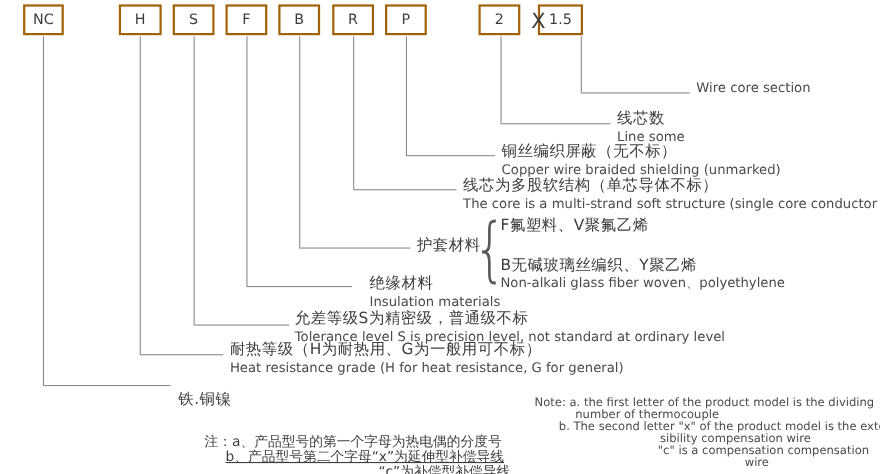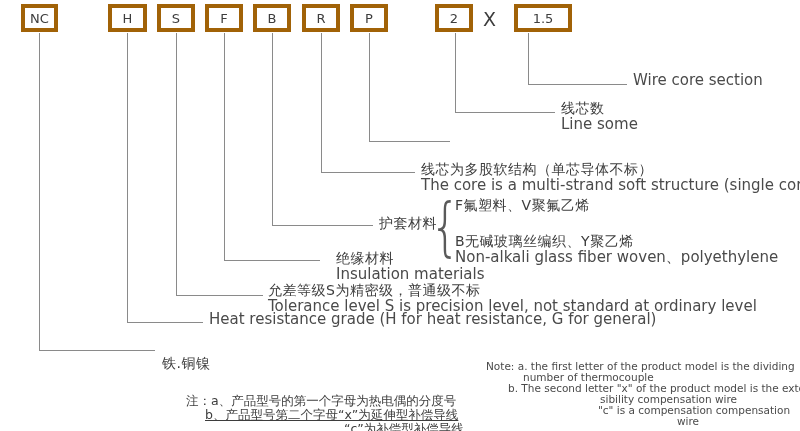--- a/index.html
+++ b/index.html
@@ -9,40 +9,40 @@
     height: 431px;
     background: #ffffff;
     font-family: "DejaVu Sans", sans-serif;
     color: #3d3d3d;
     overflow: hidden;
   }
   .box {
     position: absolute;
     top: 4px;
     height: 28px;
-    border: 4px solid #a16207;
+    border: 2px solid #a16207;
     display: flex;
     align-items: center;
     justify-content: center;
     font-size: 13px;
     color: #3d3d3d;
     box-sizing: border-box;
     background: #fff;
   }
   .mult {
     position: absolute;
     font-size: 19px;
     color: #3d3d3d;
     line-height: 1;
   }
   .vline { position: absolute; width: 1px; background: #8a8a8a; }
   .hline { position: absolute; height: 1px; background: #8a8a8a; }
   .lbl { position: absolute; white-space: nowrap; }
   .cn { font-size: 14px; line-height: 15px; color: #3d3d3d; letter-spacing: 0.5px; }
-  .en { font-size: 15px; line-height: 11px; margin-top: 3px; color: #4a4a4a; }
+  .en { font-size: 12px; line-height: 11px; margin-top: 3px; color: #4a4a4a; }
   .brace {
     position: absolute;
     font-size: 64px;
     line-height: 60px;
     font-weight: 200;
     color: #5a5a5a;
     transform: scaleX(0.75);
     transform-origin: left center;
   }
   .note-cn { position: absolute; font-size: 12.5px; line-height: 14px; white-space: nowrap; color: #3d3d3d; margin-top: 32px; }
@@ -54,21 +54,21 @@
 <div id="canvas">
 
   <div class="box" style="left:21px; width:37px;">NC</div>
   <div class="box" style="left:108px; width:39px;">H</div>
   <div class="box" style="left:157px; width:38px;">S</div>
   <div class="box" style="left:205px; width:38px;">F</div>
   <div class="box" style="left:253px; width:38px;">B</div>
   <div class="box" style="left:302px; width:38px;">R</div>
   <div class="box" style="left:350px; width:38px;">P</div>
   <div class="box" style="left:435px; width:38px;">2</div>
-  <div class="box" style="left:514px; width:58px;">1.5</div>
+  <div class="box" style="left:489px; width:41px;">1.5</div>
   <span class="mult" style="left:483px; top:10px;">X</span>
 
   <div class="vline" style="left:528px; top:33px; height:51px;"></div>
   <div class="hline" style="left:528px; top:84px; width:99px;"></div>
 
   <div class="vline" style="left:455px; top:33px; height:79px;"></div>
   <div class="hline" style="left:455px; top:112px; width:100px;"></div>
 
   <div class="vline" style="left:369px; top:33px; height:108px;"></div>
   <div class="hline" style="left:369px; top:141px; width:81px;"></div>
@@ -93,20 +93,24 @@
 
   <div class="lbl" style="left:633px; top:72px;">
     <div class="en">Wire core section</div>
   </div>
 
   <div class="lbl" style="left:561px; top:101px;">
     <div class="cn">线芯数</div>
     <div class="en">Line some</div>
   </div>
 
+  <div class="lbl" style="left:456px; top:131px;">
+    <div class="cn">铜丝编织屏蔽（无不标）</div>
+    <div class="en">Copper wire braided shielding (unmarked)</div>
+  </div>
 
   <div class="lbl" style="left:421px; top:162px;">
     <div class="cn">线芯为多股软结构（单芯导体不标）</div>
     <div class="en">The core is a multi-strand soft structure (single core conductor is not standard)</div>
   </div>
 
   <div class="lbl" style="left:379px; top:216px;">
     <div class="cn">护套材料</div>
   </div>
   <div class="brace" style="left:430px; top:197px;">{</div>
@@ -122,20 +126,21 @@
     <div class="cn">绝缘材料</div>
     <div class="en">Insulation materials</div>
   </div>
 
   <div class="lbl" style="left:268px; top:283px;">
     <div class="cn">允差等级S为精密级，普通级不标</div>
     <div class="en">Tolerance level S is precision level, not standard at ordinary level</div>
   </div>
 
   <div class="lbl" style="left:209px; top:311px;">
+    <div class="cn">耐热等级（H为耐热用、G为一般用可不标）</div>
     <div class="en">Heat resistance grade (H for heat resistance, G for general)</div>
   </div>
 
   <div class="lbl" style="left:162px; top:356px;">
     <div class="cn">铁.铜镍</div>
   </div>
 
   <div class="note-cn" style="left:186px; top:362px;">注：a、产品型号的第一个字母为热电偶的分度号</div>
   <div class="note-cn" style="left:205px; top:376px;text-decoration:underline;">b、产品型号第二个字母“x”为延伸型补偿导线</div>
   <div class="note-cn" style="left:344px; top:390px;">“c”为补偿型补偿导线</div>

